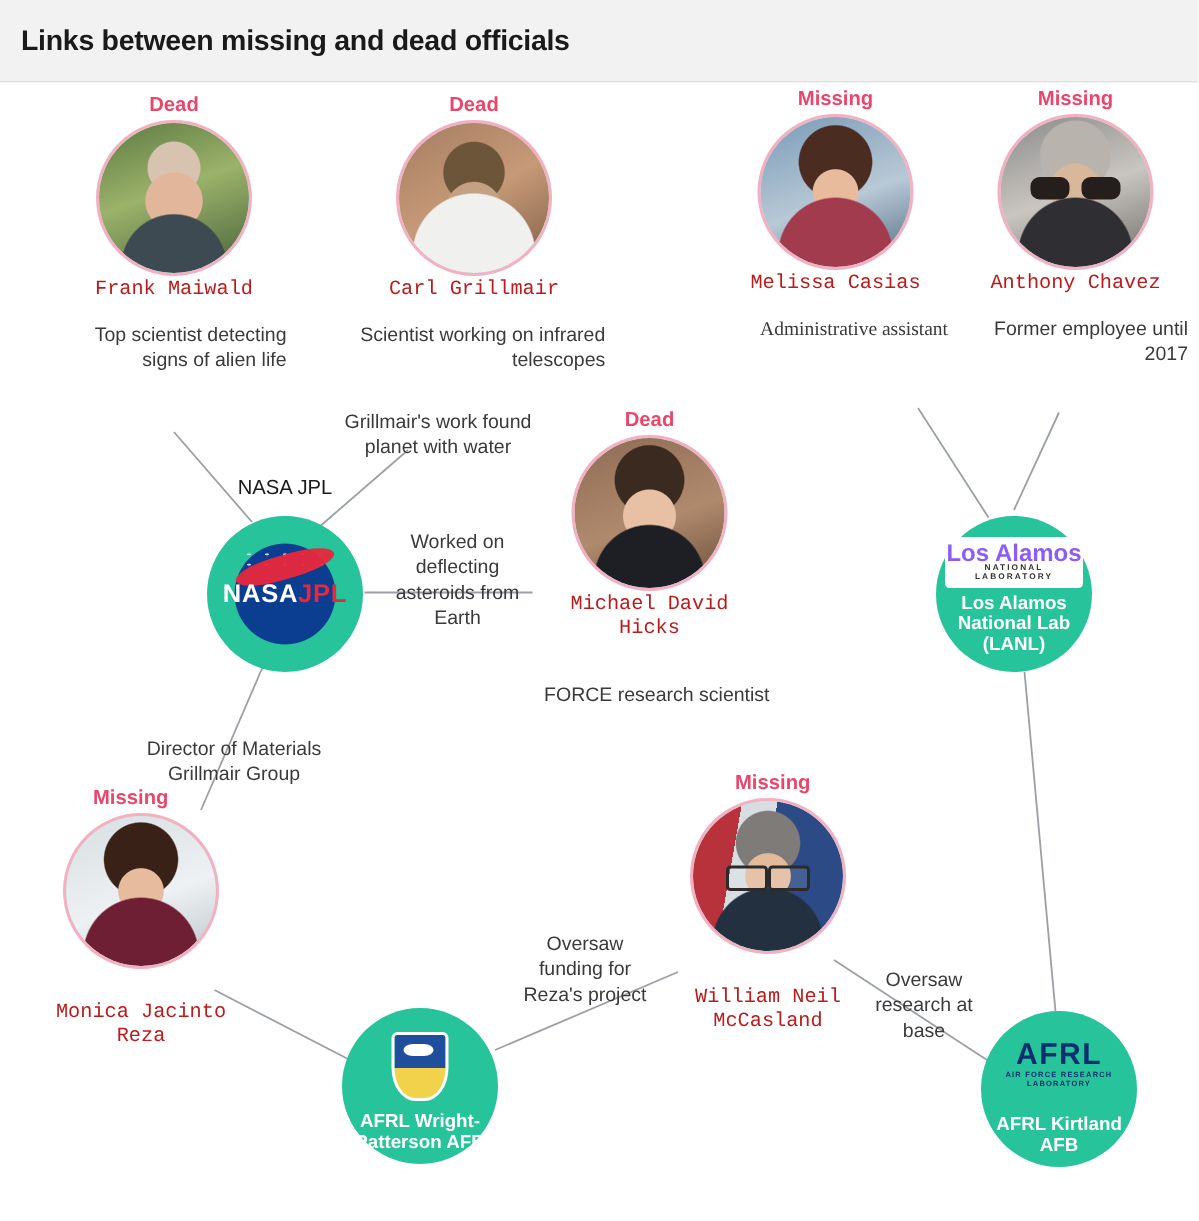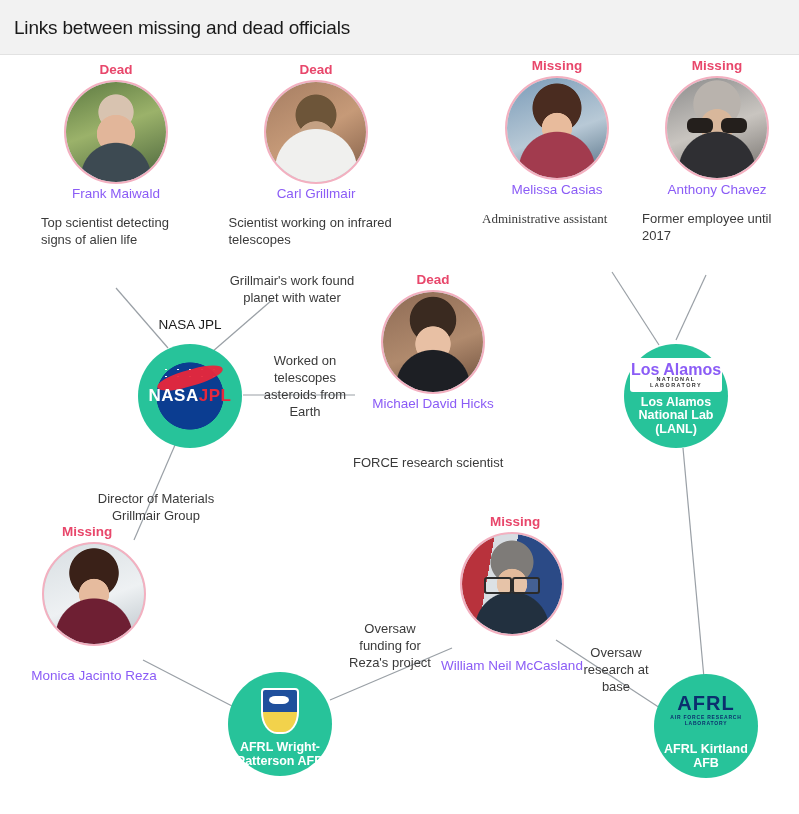--- a/index.html
+++ b/index.html
@@ -1,33 +1,33 @@
 <!DOCTYPE html>
 <html><head>
 <meta charset="utf-8">
 <style>
   html,body{margin:0;padding:0;background:#ffffff;}
   body{font-family:"Liberation Sans",sans-serif;-webkit-font-smoothing:antialiased;}
   #page{position:relative;width:799px;height:814px;background:#ffffff;overflow:hidden;}
 
   
   .hdr{position:absolute;left:0;top:0;width:799px;height:54px;background:#f2f2f2;}
-  .hdr-title{position:absolute;left:14px;top:17px;font-size:19px;font-weight:normal;color:#1a1a1a;letter-spacing:-0.2px;}
+  .hdr-title{position:absolute;left:14px;top:17px;font-size:19px;font-weight:bold;color:#1a1a1a;letter-spacing:-0.2px;}
   .hdr-rule{position:absolute;left:0;top:54px;width:799px;height:1px;background:#e2e2e2;}
 
   
   #links{position:absolute;left:0;top:0;width:799px;height:814px;}
 
   
   .person{position:absolute;}
   .status{position:absolute;left:50%;transform:translateX(-50%);top:0;font-size:13.5px;font-weight:bold;color:#e8476b;white-space:nowrap;}
   .portrait{position:absolute;left:50%;transform:translateX(-50%);top:18px;width:100px;height:100px;border-radius:50%;border:2px solid #f3b0c0;overflow:hidden;background:#cfd4d8;}
   .portrait .img{position:absolute;inset:0;border-radius:50%;}
-  .pname{position:absolute;left:50%;transform:translateX(-50%);top:124px;width:150px;text-align:center;font-size:13.5px;color:#8b5cf6;line-height:16px;}
-  .pdesc{position:absolute;left:50%;transform:translateX(-50%);width:160px;text-align:left;font-size:13px;color:#3a3a3a;line-height:17px;}
+  .pname{position:absolute;left:50%;transform:translateX(-50%);top:124px;width:150px;text-align:center;font-size:13.5px;color:#b91c1c;line-height:16px;font-family:Liberation Mono, monospace;}
+  .pdesc{position:absolute;left:50%;transform:translateX(-50%);width:160px;text-align:right;font-size:13px;color:#3a3a3a;line-height:17px;}
 
   
   .org{position:absolute;width:104px;height:104px;border-radius:50%;background:#27c39a;color:#fff;text-align:center;}
   .org-label{position:absolute;left:0;right:0;bottom:9px;font-size:12.5px;font-weight:bold;line-height:13.5px;}
 
   
   .cap{position:absolute;font-size:13px;color:#3a3a3a;line-height:17px;text-align:center;}
 
   
   .p-maiwald{background:
@@ -217,18 +217,18 @@
     </div>
     <div class="org-label" style="bottom:8px;">AFRL Kirtland AFB</div>
   </div>
 
   <div class="org" style="left:228px;top:672px;">
     <div class="afrl-shield"></div>
     <div class="org-label" style="bottom:8px;">AFRL Wright-Patterson AFB</div>
   </div>
 
   <div class="cap" style="left:212px;top:272px;width:160px;">Grillmair's work found planet with water</div>
-  <div class="cap" style="left:258px;top:352px;width:94px;">Worked on telescopes asteroids from Earth</div>
+  <div class="cap" style="left:258px;top:352px;width:94px;">Worked on deflecting asteroids from Earth</div>
   <div class="cap" style="left:72px;top:490px;width:168px;">Director of Materials Grillmair Group</div>
   <div class="cap" style="left:344px;top:620px;width:92px;">Oversaw funding for Reza's project</div>
   <div class="cap" style="left:576px;top:644px;width:80px;">Oversaw research at base</div>
 
 </div>
 
 </body></html>

